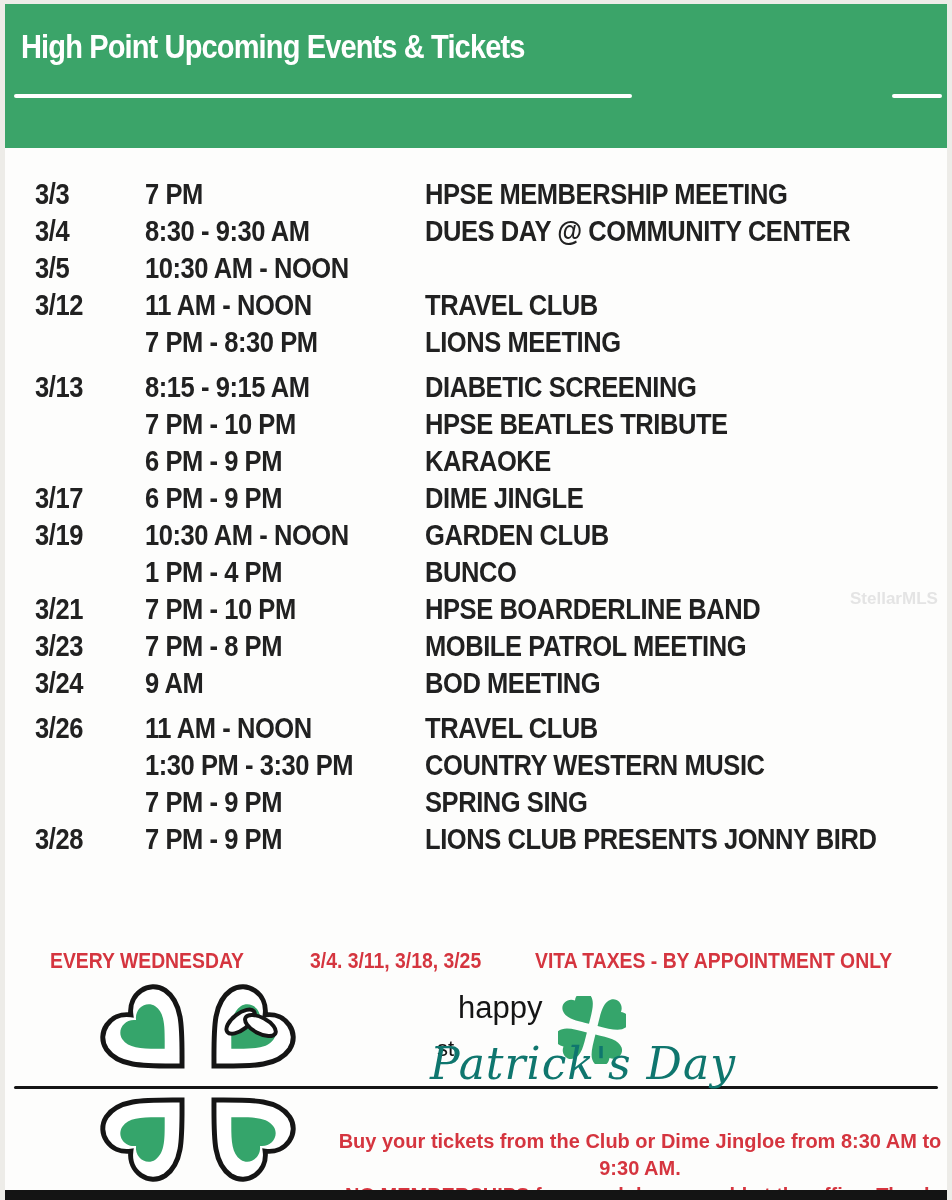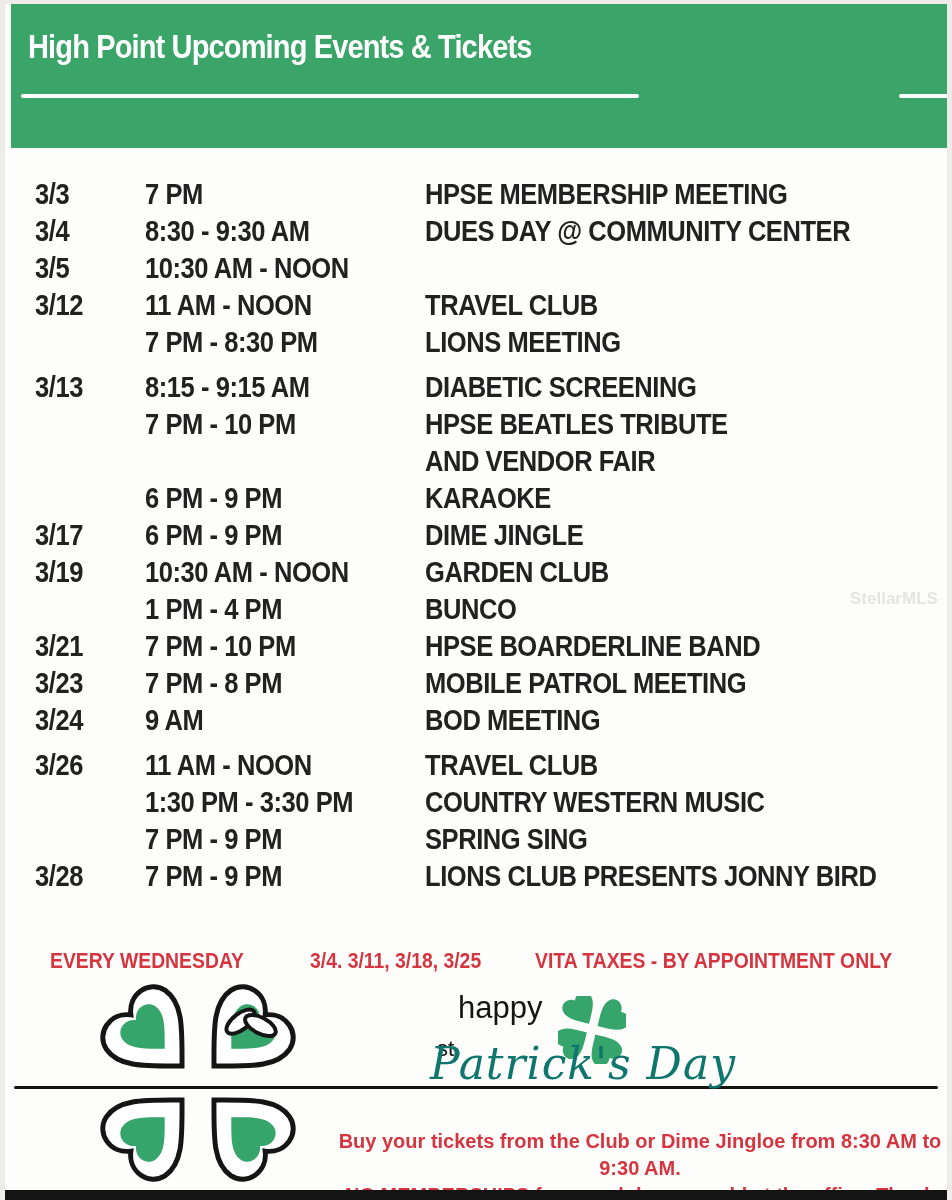--- a/index.html
+++ b/index.html
@@ -15,21 +15,21 @@
     position:relative;width:952px;height:1200px;margin:0 auto;
     background:#fdfdfc;overflow:hidden;
   }
   .edge{position:absolute;background:#edece8;z-index:20;}
   .edge.left{left:0;top:0;bottom:0;width:5px;}
   .edge.right{right:0;top:0;bottom:0;width:5px;}
   .edge.top{left:0;right:0;top:0;height:4px;}
 
   
   .header{
-    position:absolute;left:11px;right:5px;top:4px;height:144px;
+    position:absolute;left:4px;right:5px;top:4px;height:144px;
     background:var(--green);
     text-align:right;
   }
   .header-title{
     position:absolute;left:17px;top:24px;
     color:#fff;font-weight:bold;font-size:33px;letter-spacing:-1px;
     white-space:nowrap;transform:scaleX(0.88);transform-origin:0 50%;
   }
   .hline{position:absolute;height:4px;background:#fff;border-radius:2px;}
   .hline.seg1{left:10px;width:618px;top:90px;}
@@ -121,25 +121,20 @@
       <span class="col-time"><span class="cond">8:15 - 9:15 AM</span></span>
       <span class="col-title"><span class="cond">DIABETIC SCREENING</span></span>
     </div>
       <div class="event-row">
       <span class="col-date"><span class="cond"></span></span>
       <span class="col-time"><span class="cond">7 PM - 10 PM</span></span>
       <span class="col-title"><span class="cond">HPSE BEATLES TRIBUTE</span></span>
     </div>
       <div class="event-row">
       <span class="col-date"><span class="cond"></span></span>
-      <span class="col-time"><span class="cond"></span></span>
-      <span class="col-title"><span class="cond">AND VENDOR FAIR</span></span>
-    </div>
-      <div class="event-row">
-      <span class="col-date"><span class="cond"></span></span>
       <span class="col-time"><span class="cond">6 PM - 9 PM</span></span>
       <span class="col-title"><span class="cond">KARAOKE</span></span>
     </div>
       <div class="event-row">
       <span class="col-date"><span class="cond">3/17</span></span>
       <span class="col-time"><span class="cond">6 PM - 9 PM</span></span>
       <span class="col-title"><span class="cond">DIME JINGLE</span></span>
     </div>
       <div class="event-row">
       <span class="col-date"><span class="cond">3/19</span></span>

